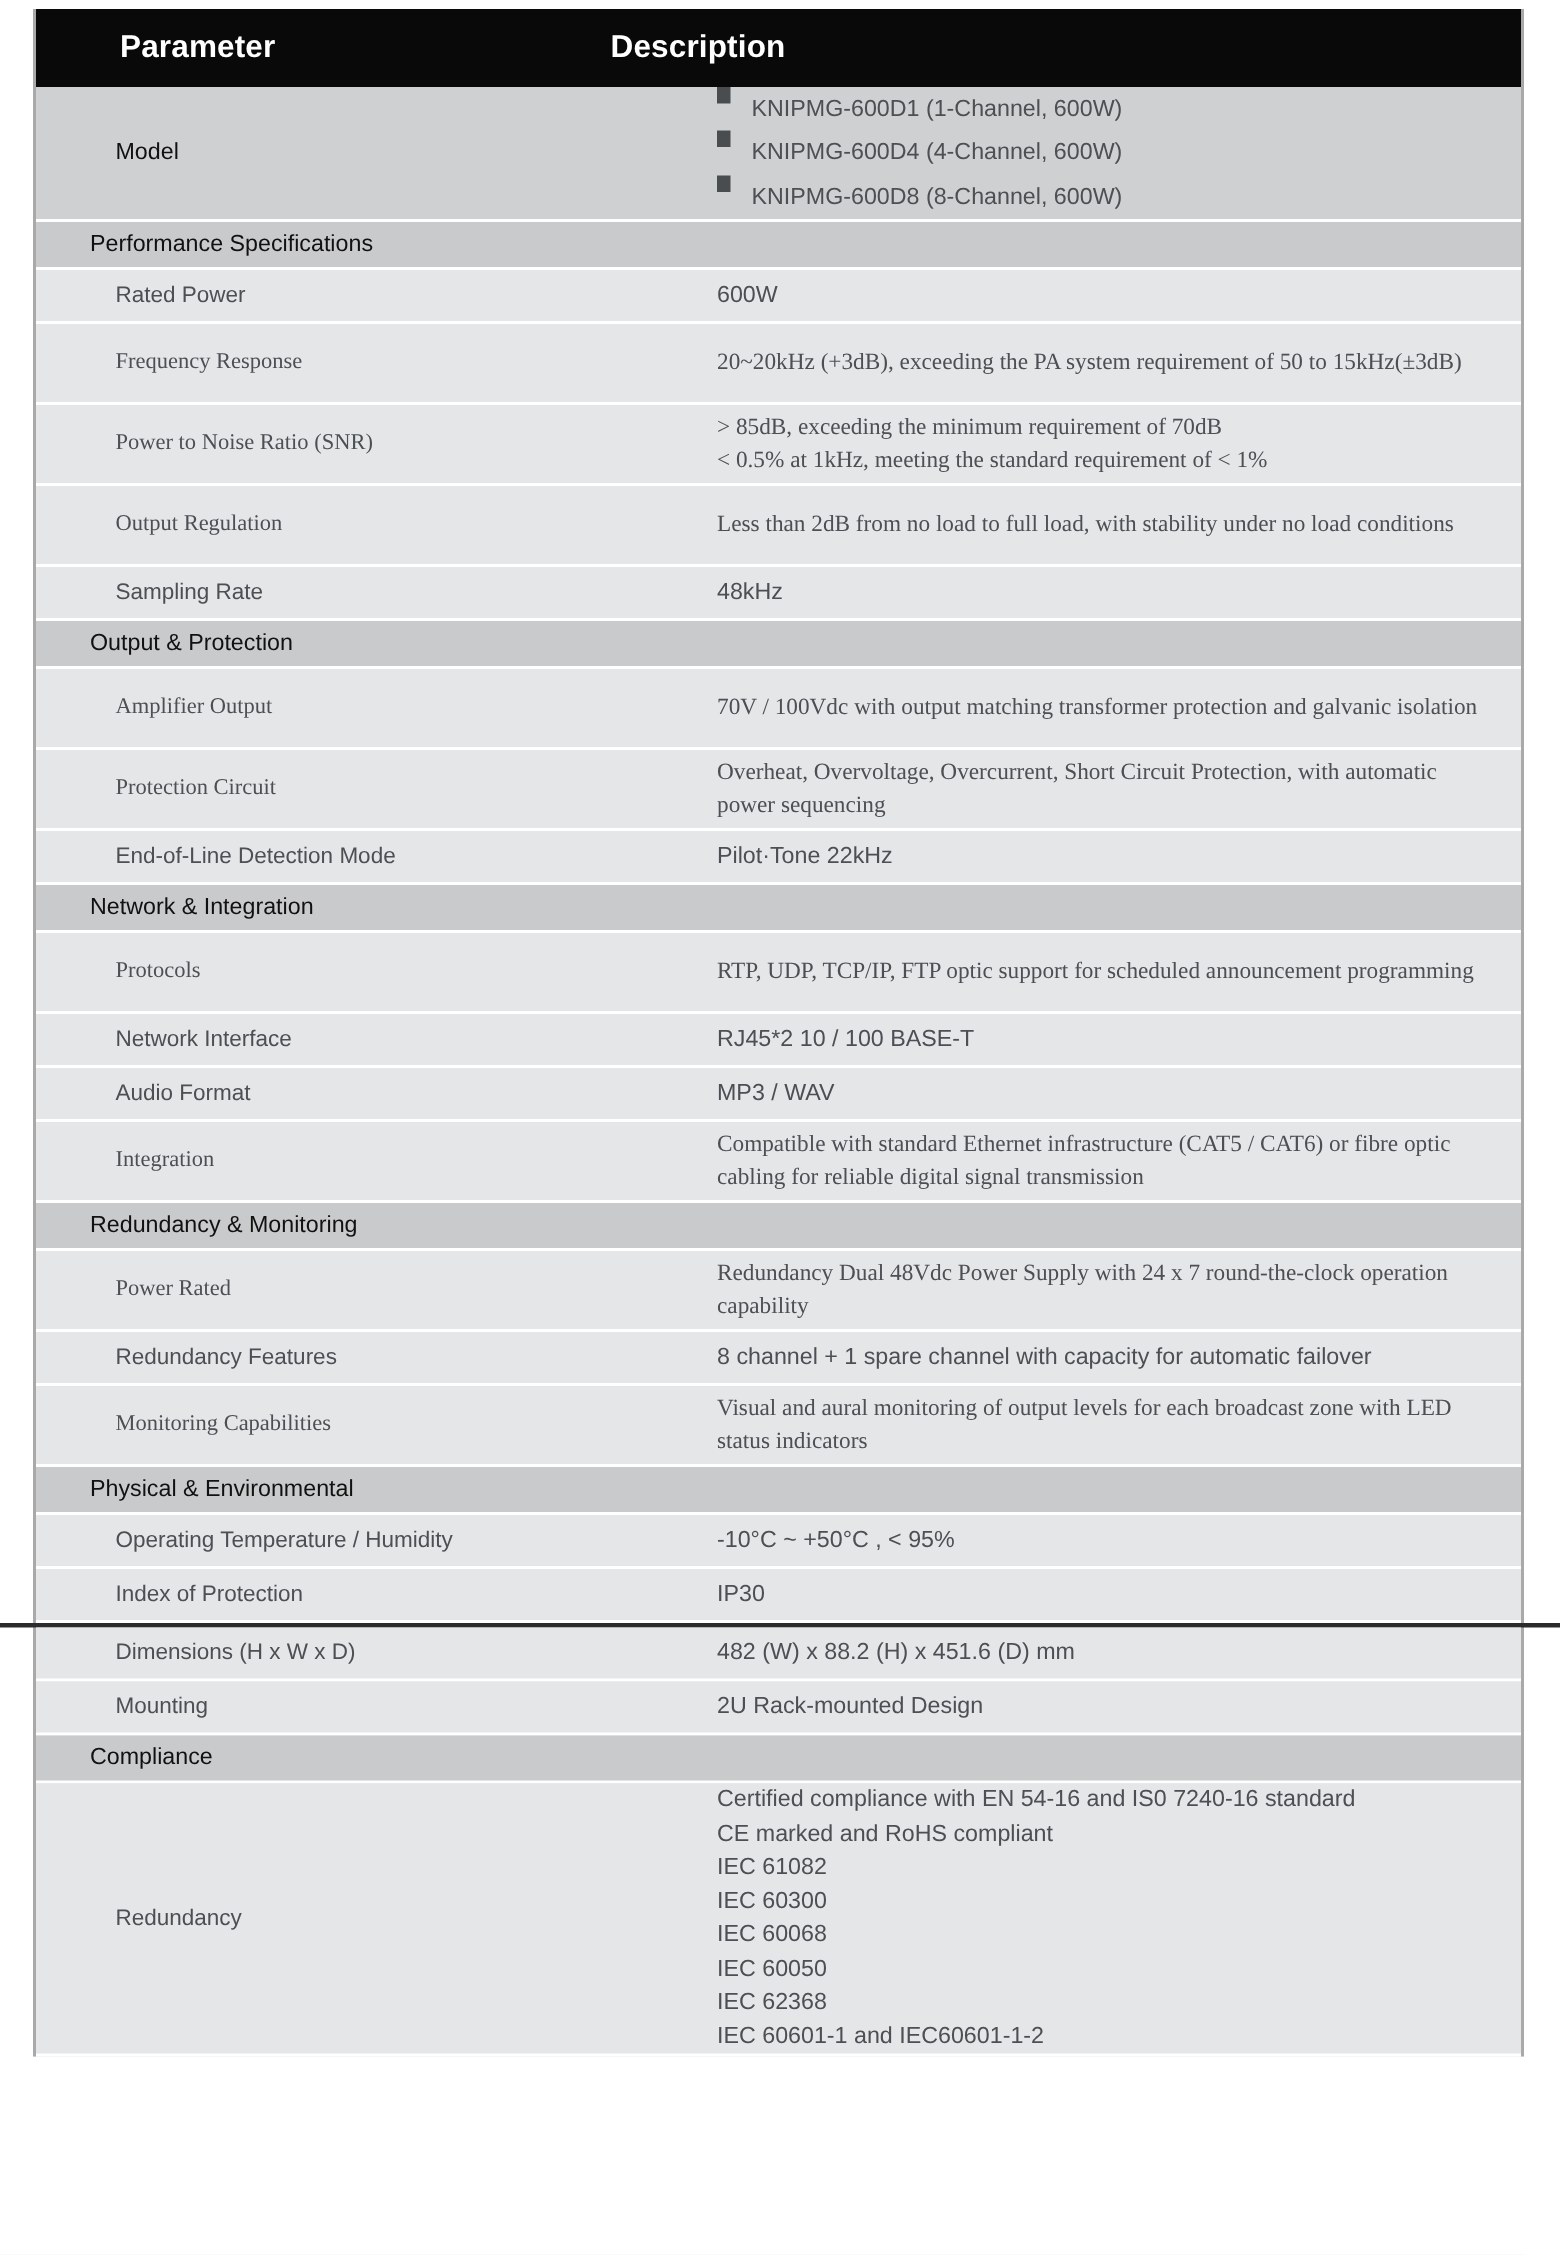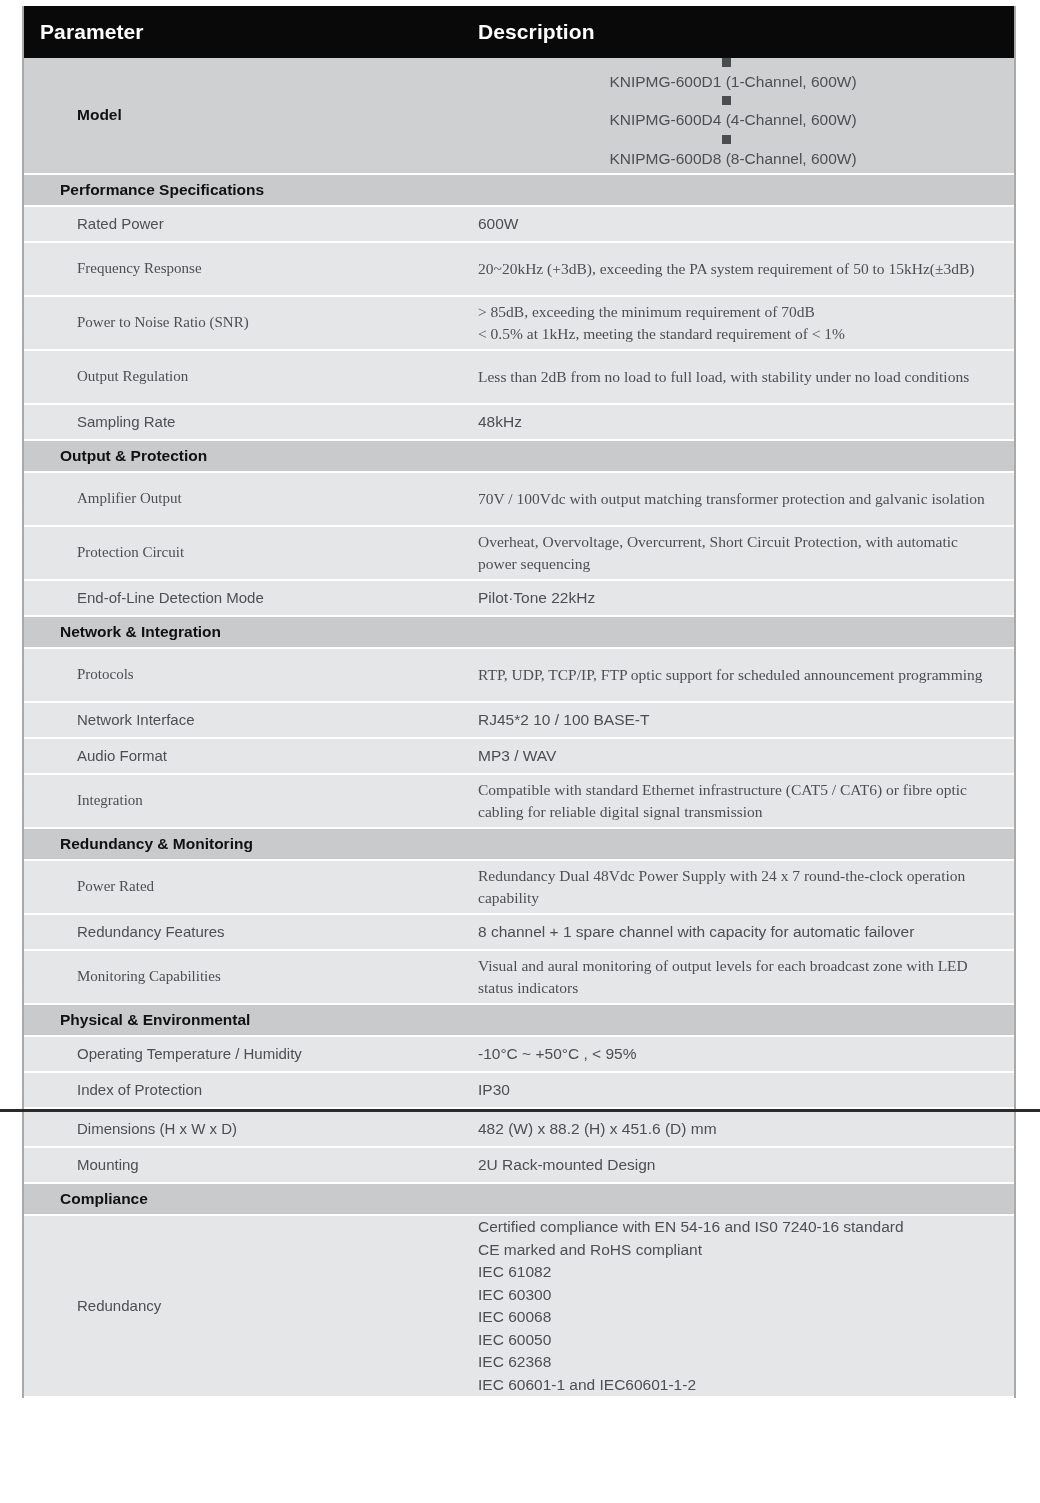--- a/index.html
+++ b/index.html
@@ -27,21 +27,21 @@
     background: #090909;
     height: 52px;
     align-items: center;
   }
   .hdr .c1, .hdr .c2 {
     color: #ffffff;
     font-weight: bold;
     font-size: 21px;
     letter-spacing: .1px;
   }
-  .hdr .c1 { width: 454px; padding-left: 16px; }
+  .hdr .c1 { width: 383px; padding-left: 56px; }
   .hdr .c2 { padding-left: 0; }
 
   
   .row {
     display: flex;
     align-items: center;
     background: #e4e6e8;
     border-bottom: 2px solid #ffffff;
     min-height: 36px;
   }
@@ -64,48 +64,46 @@
   .row.tall { min-height: 54px; font-family: Liberation Serif, serif; }
   .row.tall2 { min-height: 62px; }
 
   
   .row.model {
     background: #cfd0d1;
     min-height: 84px;
     border-bottom: 2px solid #ffffff;
   }
   .row.model .label {
-    font-weight: bold;
+    font-weight: normal;
     color: #111111;
     font-size: 15.5px;
   }
   .bullets { display: block; }
   .bullets .bl {
     display: flex;
-    align-items: center;
     line-height: 1.9;
-    flex-direction: column;
   }
   .bullets .sq {
     display: inline-block;
     width: 9px;
     height: 11px;
     background: #4a4d50;
     margin-right: 14px;
     flex: 0 0 9px;
   }
 
   
   .row.section {
     background: #c9cacb;
     min-height: 32px;
     border-bottom: 2px solid #ffffff;
   }
   .row.section .label {
-    font-weight: bold;
+    font-weight: normal;
     color: #111111;
     font-size: 15.5px;
     padding-left: 36px;
   }
 
   
   .pagebreak {
     height: 3px;
     background: #2b2b2b;
     width: 1040px;

